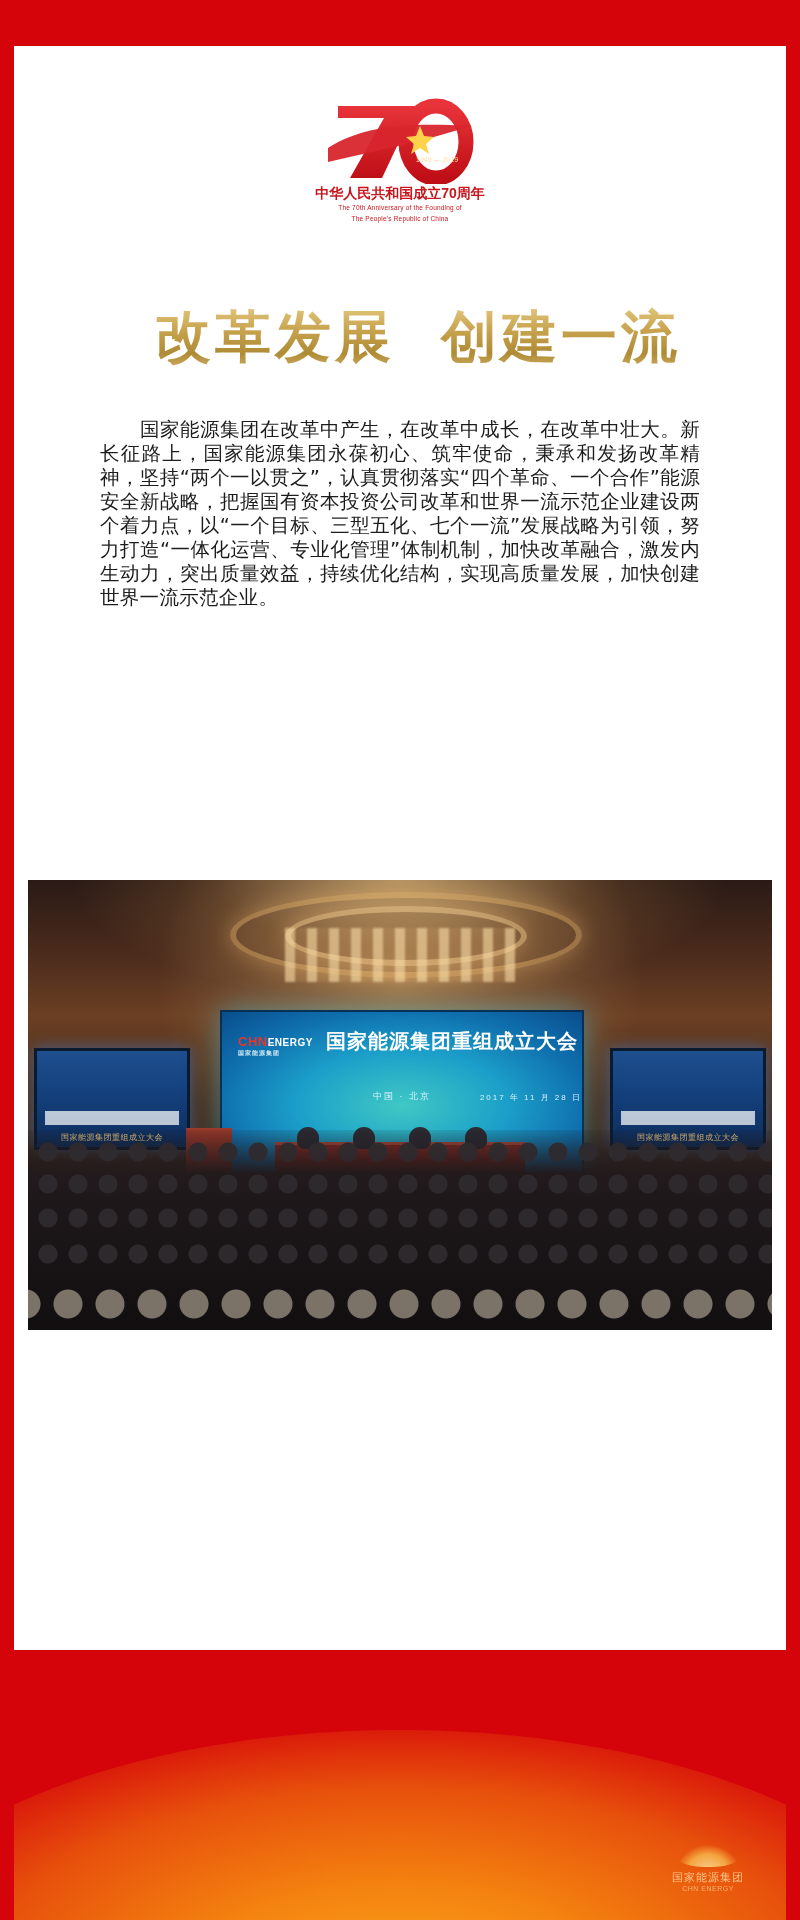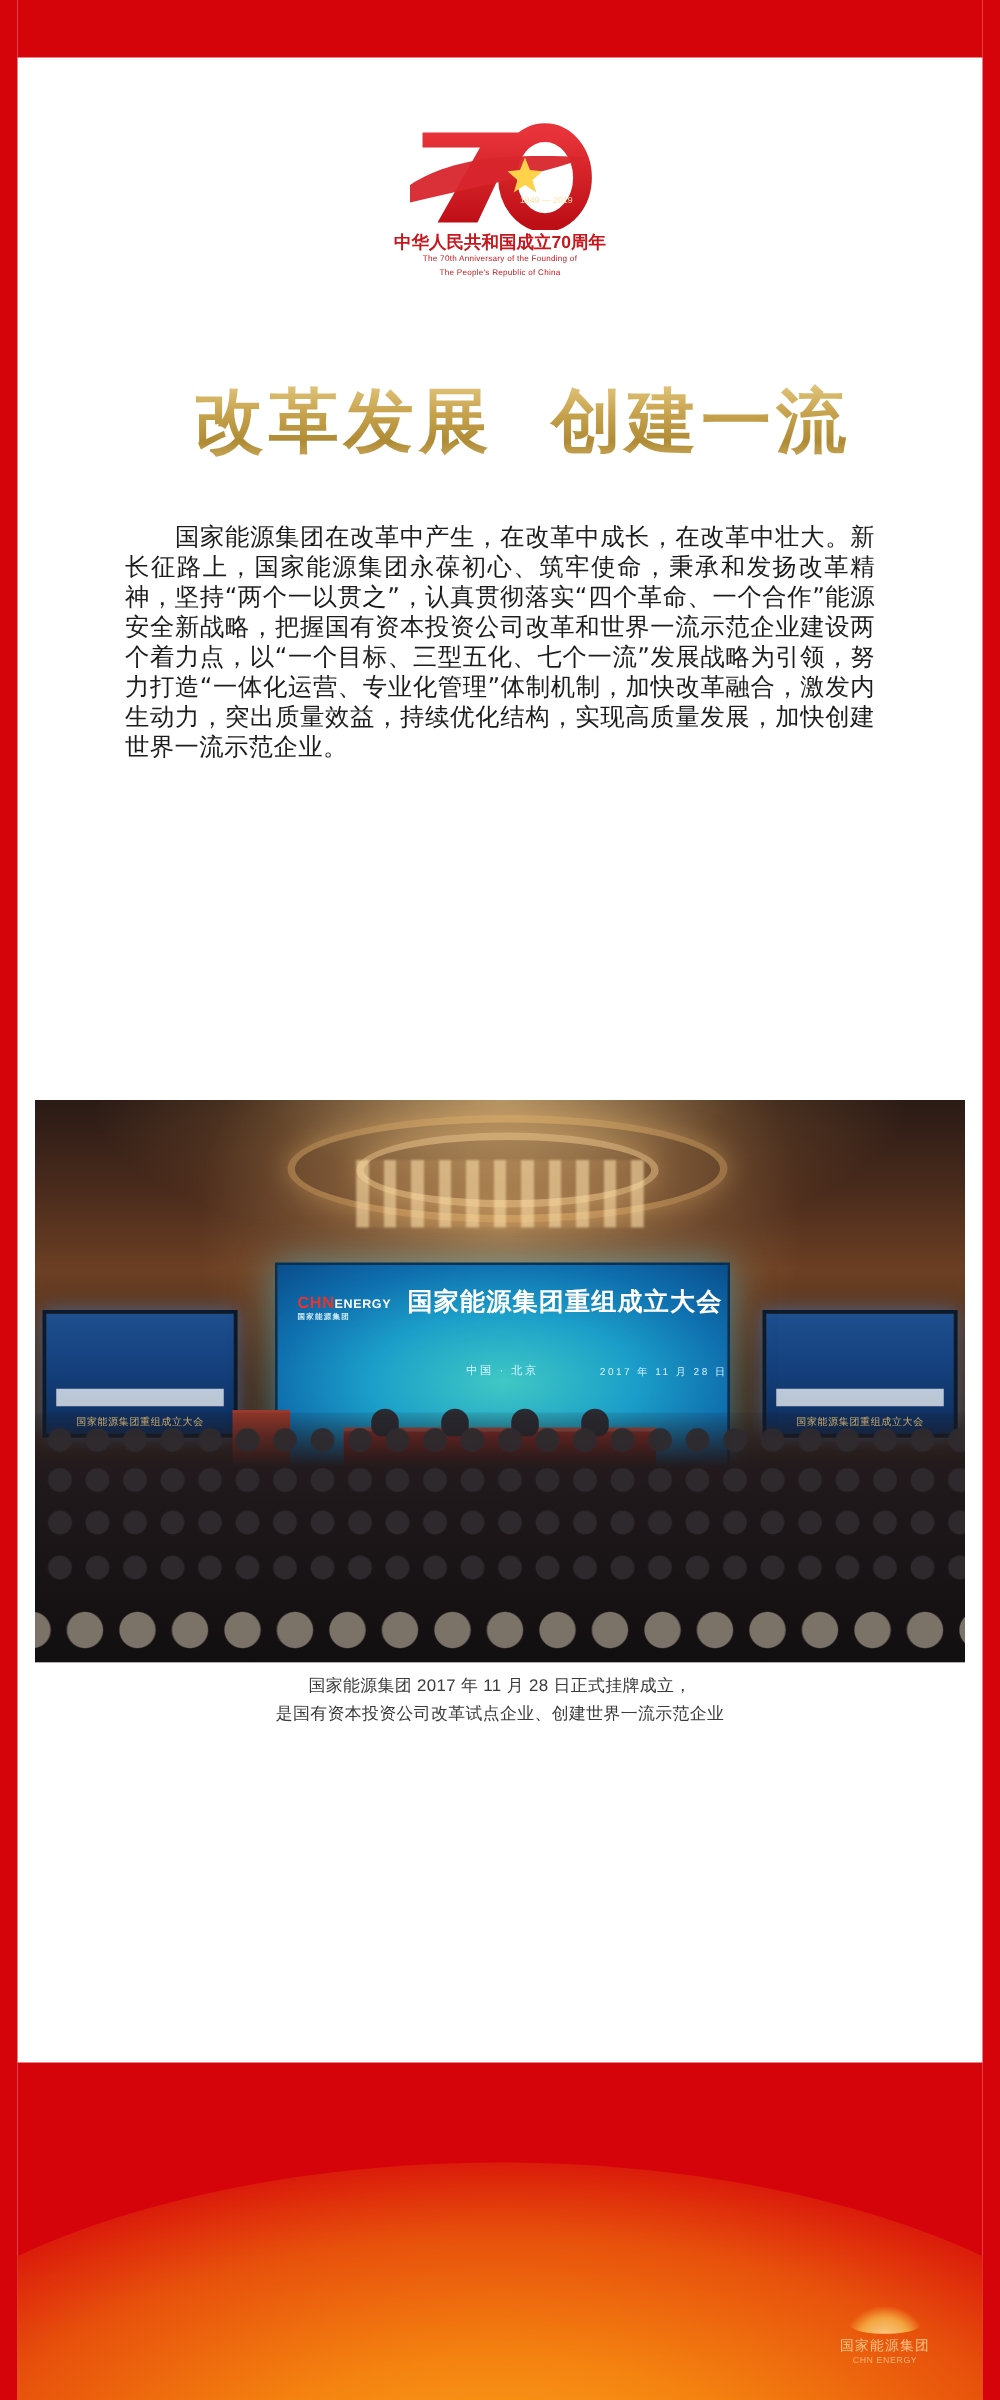--- a/index.html
+++ b/index.html
@@ -386,24 +386,20 @@
       <div class="audience">
         <div class="row" style="top:6px"></div>
         <div class="row" style="top:38px"></div>
         <div class="row" style="top:72px"></div>
         <div class="row" style="top:108px"></div>
         <div class="chairs"></div>
       </div>
     </div>
   </div>
 
-  <div class="caption-box">
-    <div>国家能源集团 2017 年 11 月 28 日正式挂牌成立，</div>
-    <div>是国有资本投资公司改革试点企业、创建世界一流示范企业</div>
-  </div>
 
   <div class="bottom-band">
     <div class="bottom-glow"></div>
     <div class="bottom-logo">
       <div class="mark"></div>
       <div class="zh">国家能源集团</div>
       <div class="en">CHN ENERGY</div>
     </div>
   </div>
 

